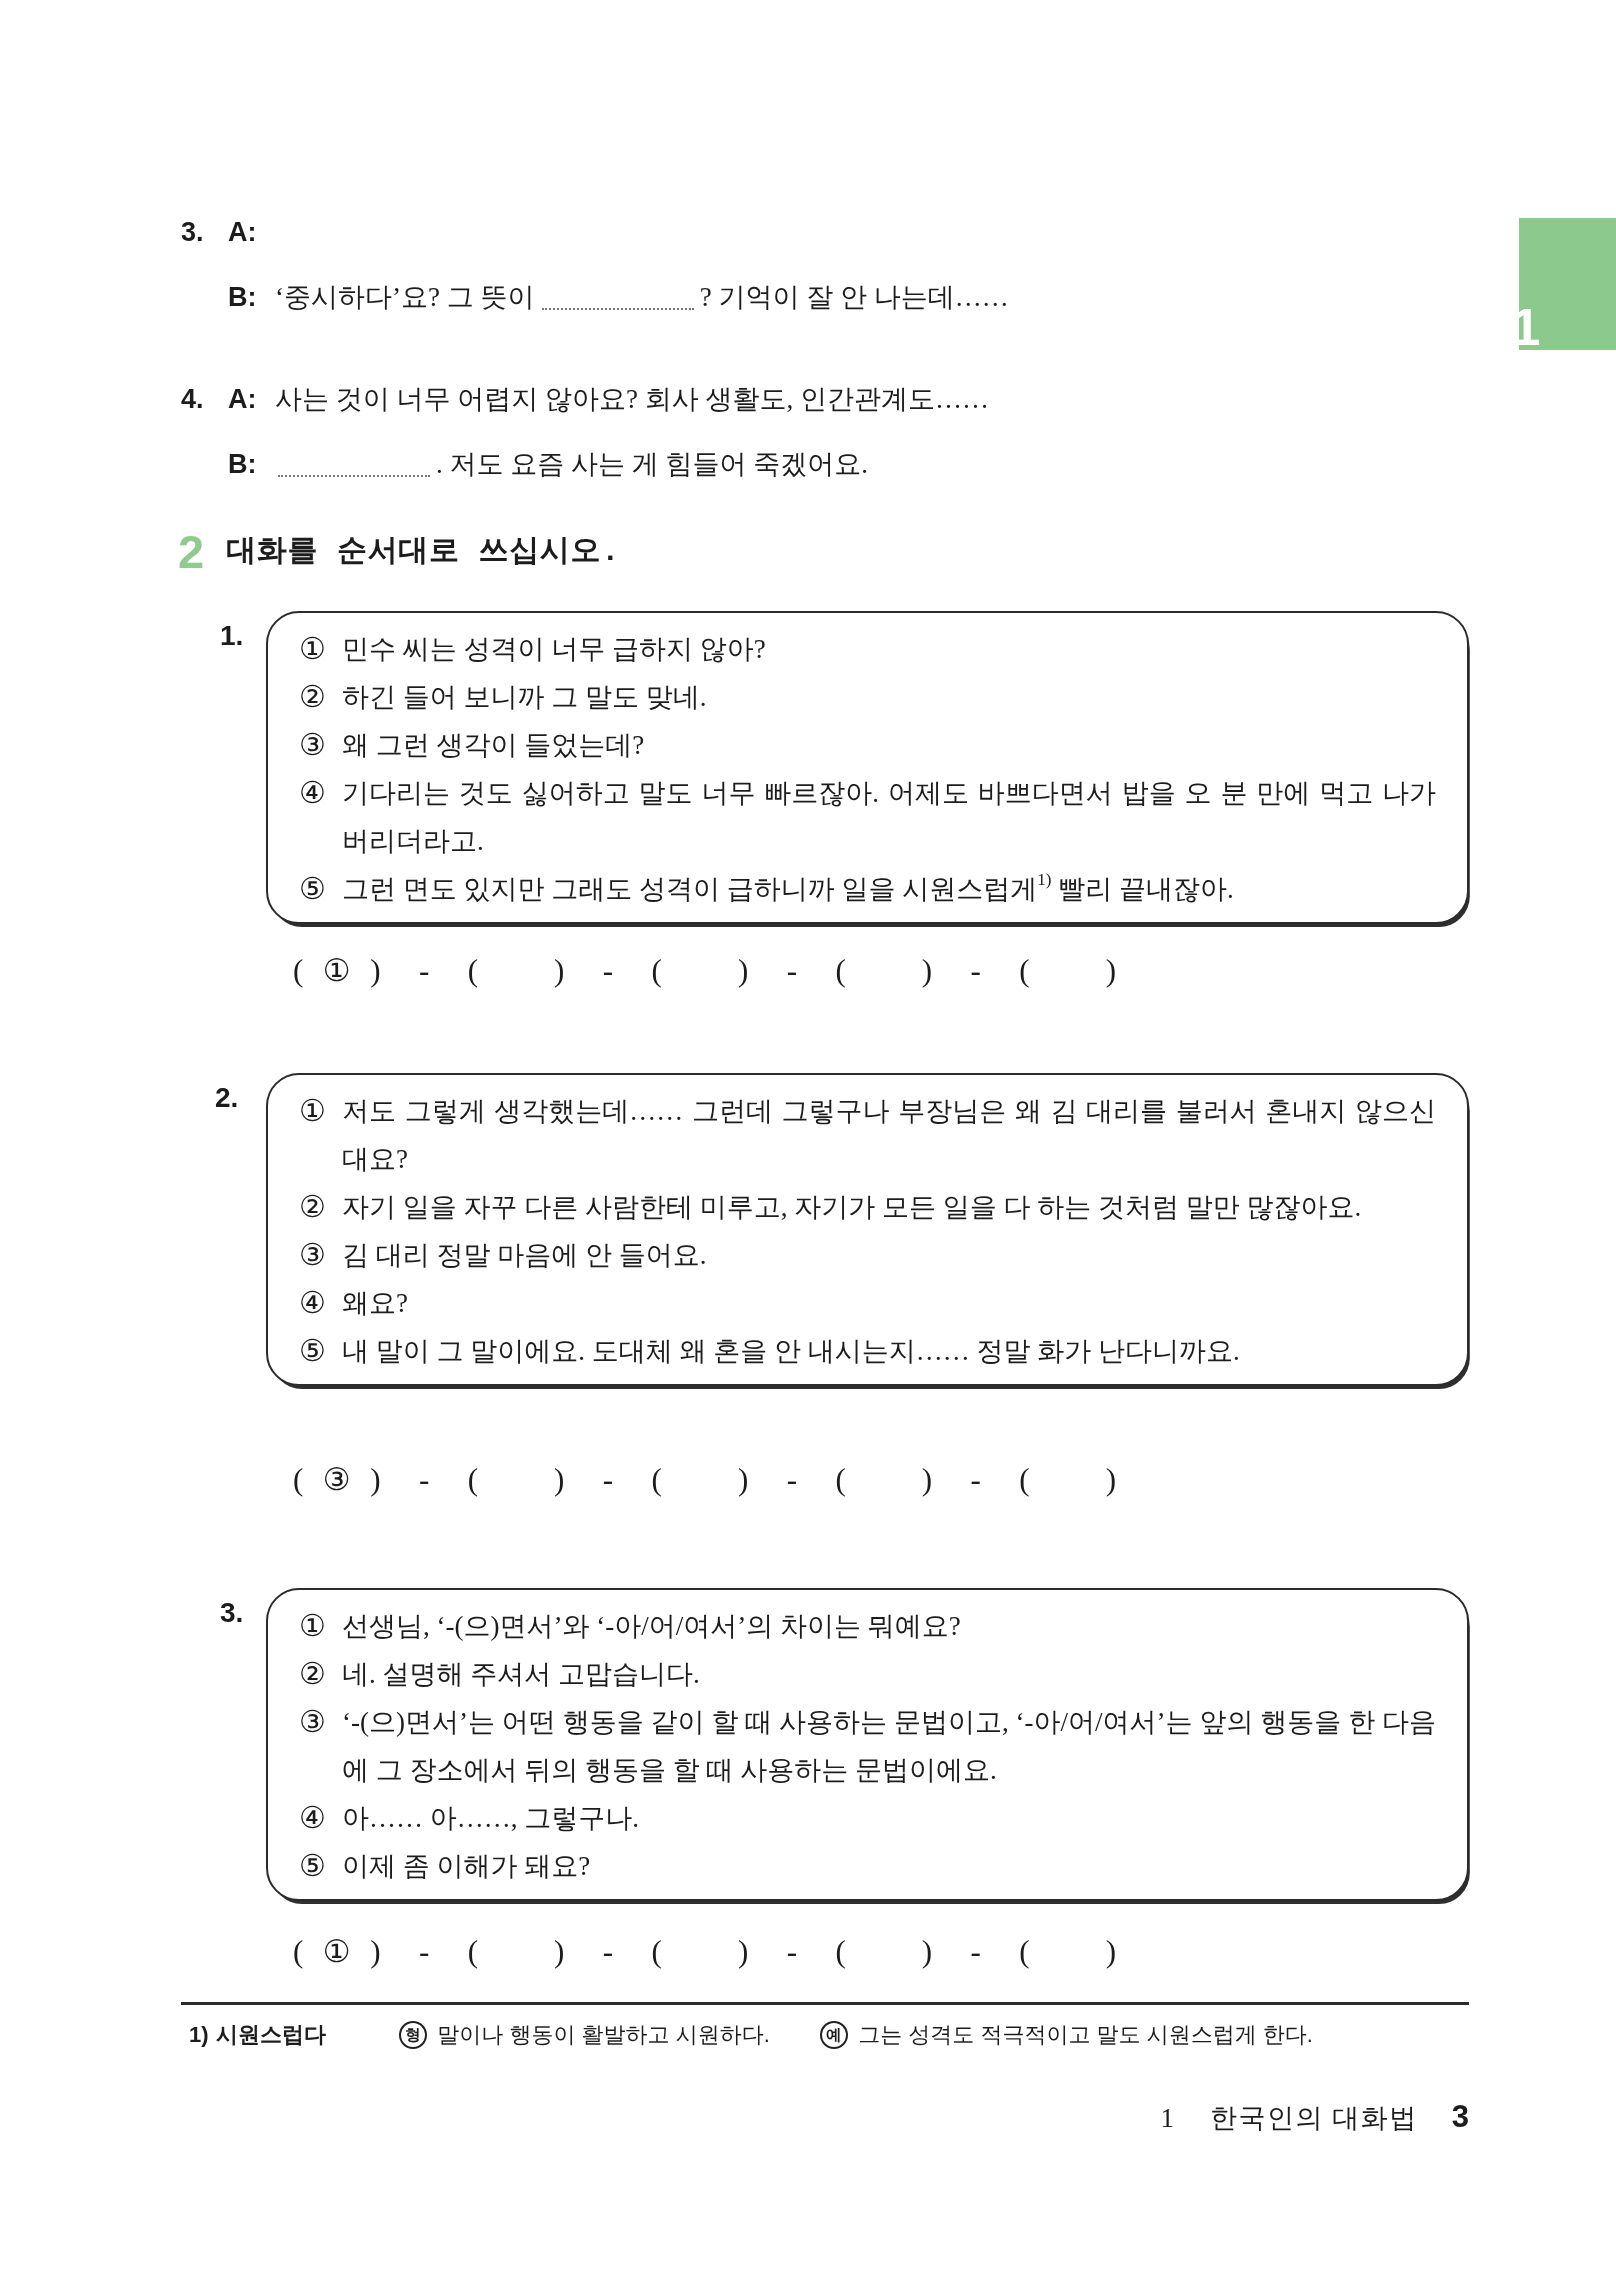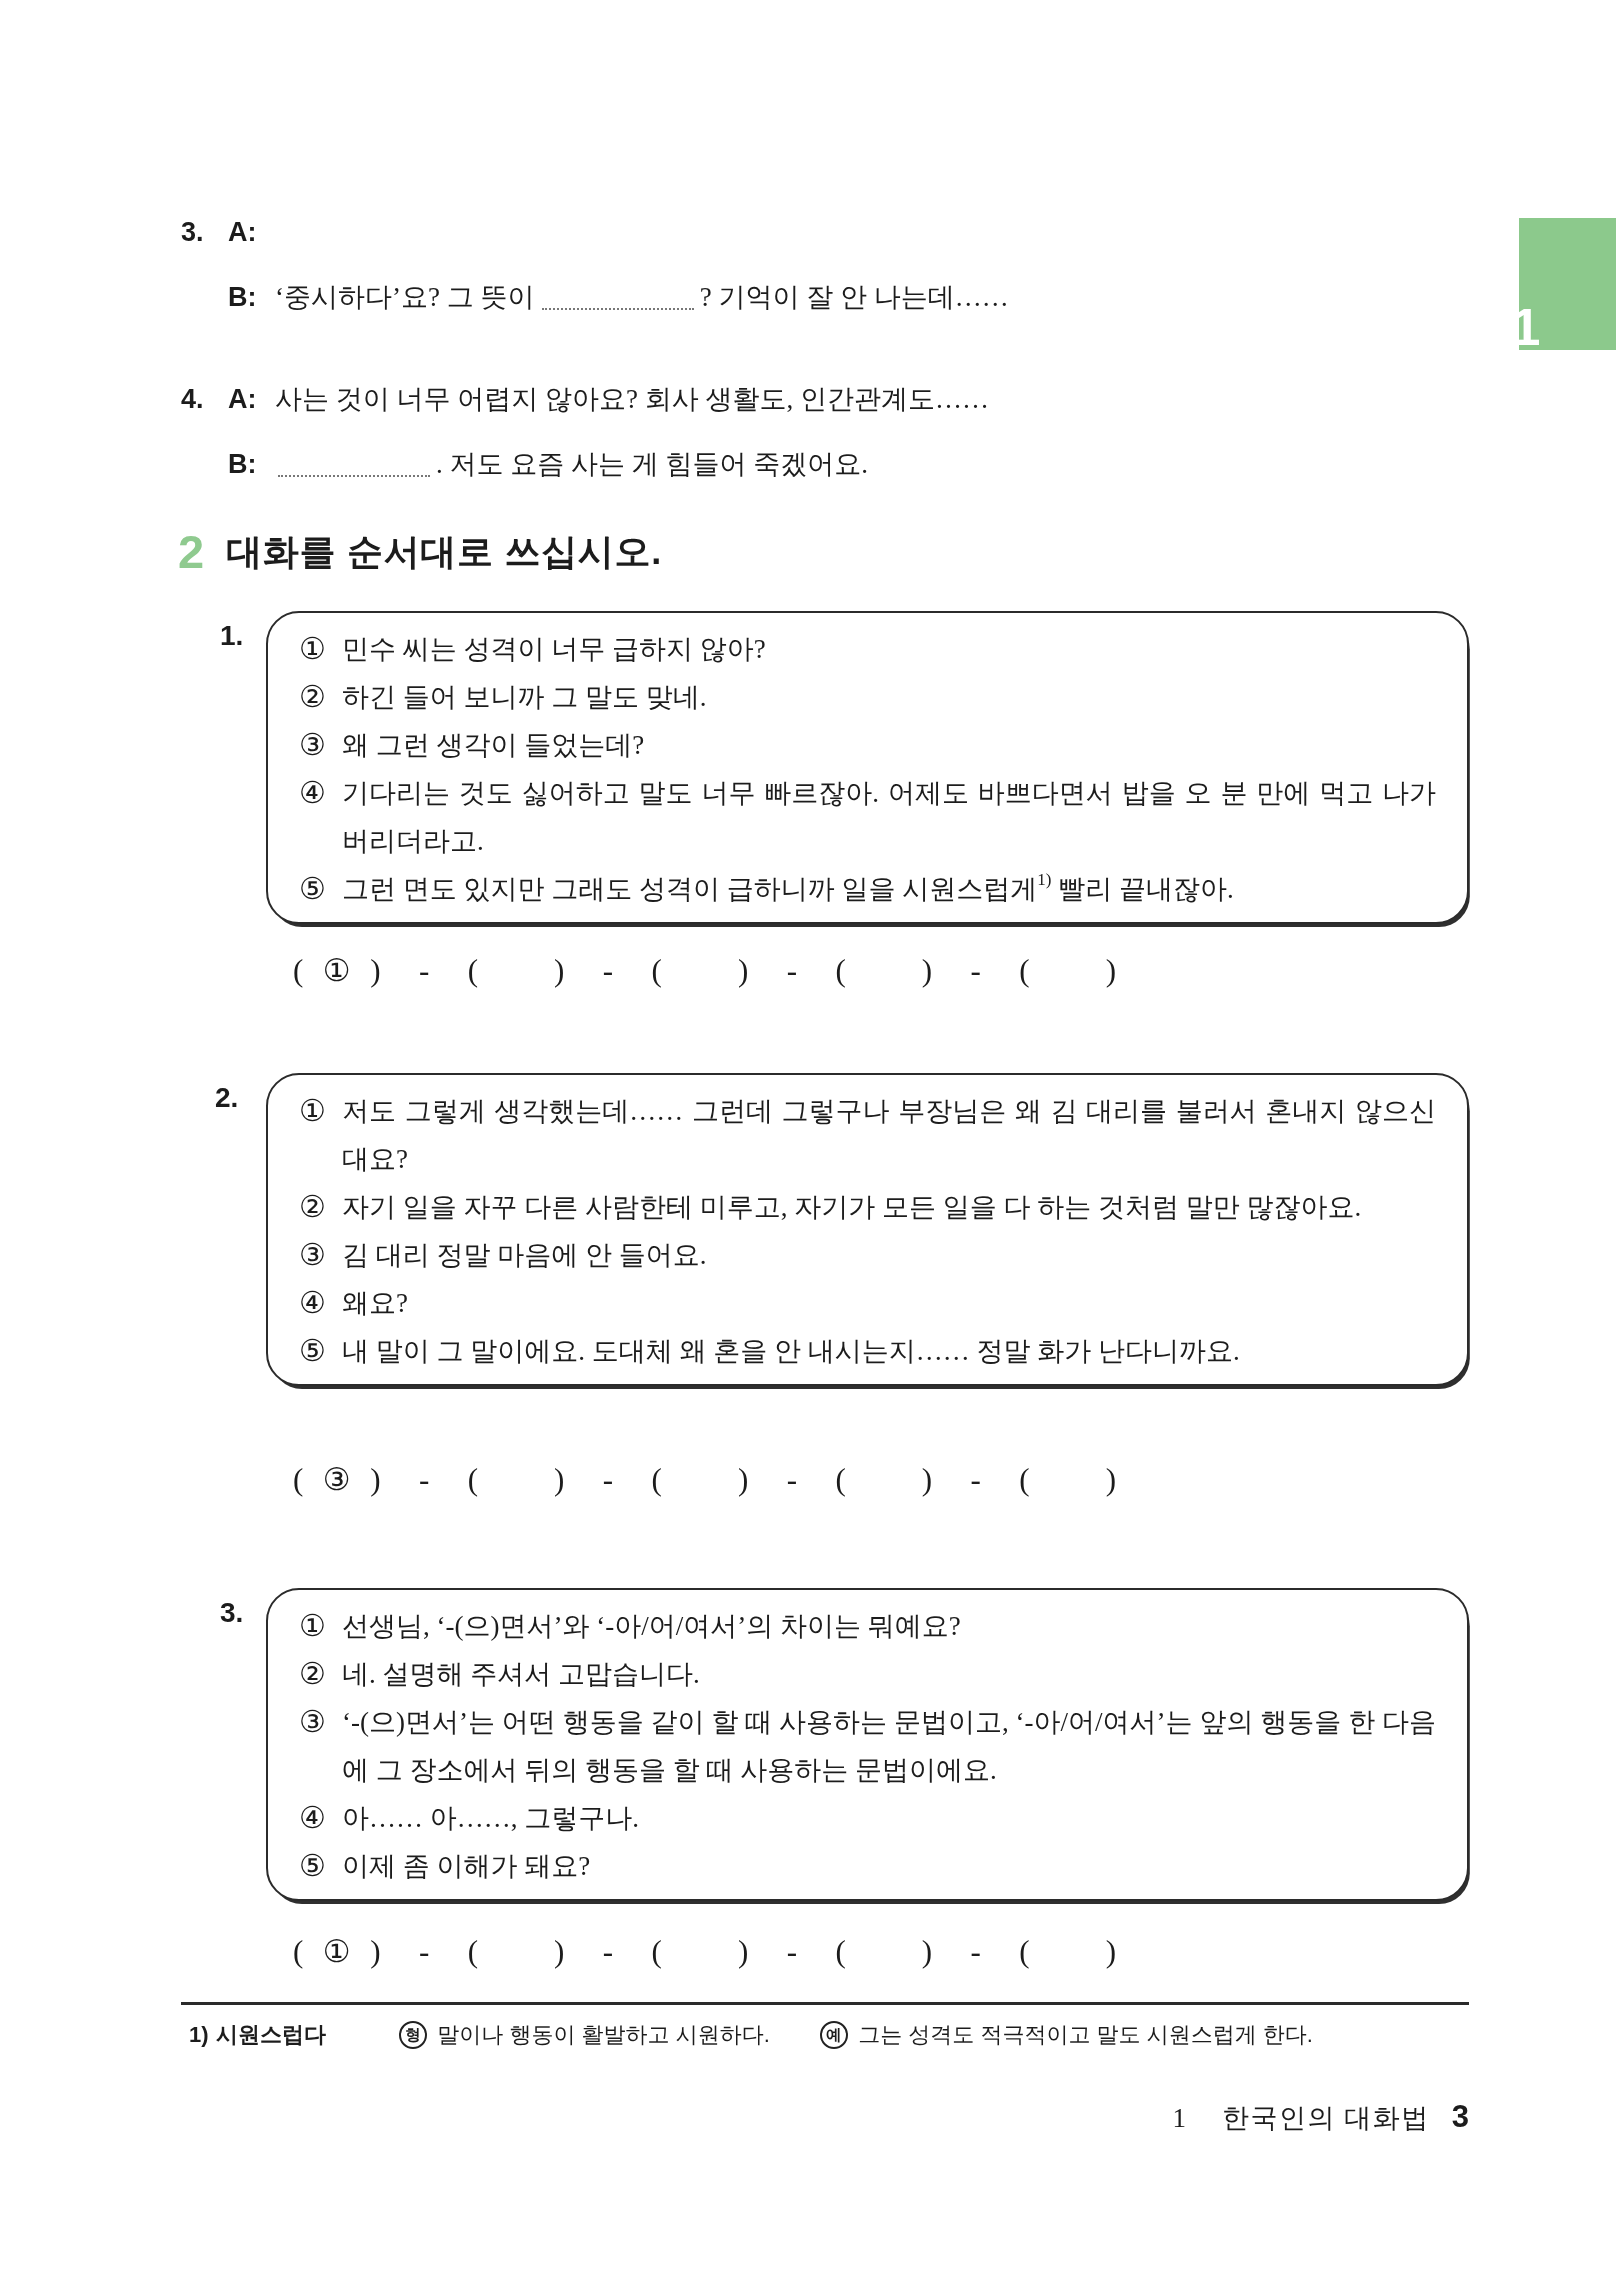--- a/index.html
+++ b/index.html
@@ -28,22 +28,22 @@
           width:47px; flex:none; }
   .qlabel { font-family:"Liberation Sans","DejaVu Sans",sans-serif; font-weight:bold;
             width:47px; flex:none; }
   .blank { display:inline-block; width:152px; height:22px;
            border-bottom:2.2px dotted #777; vertical-align:-4.4px; margin:0 6px 0 7.4px; }
 
   
   .section-head { position:absolute; left:178px; top:530px; display:flex; gap:22px; }
   .sec-num { color:#8fca8f; font-family:"Liberation Sans","DejaVu Sans",sans-serif;
              font-weight:bold; font-size:47px; line-height:44px; }
-  .sec-title { font-family:Liberation Sans, sans-serif; font-weight:bold;
-               font-size:36px; line-height:44px; letter-spacing:0.7px; }
+  .sec-title { font-family:Liberation Mono, monospace; font-weight:bold;
+               font-size:30px; line-height:44px; letter-spacing:0.7px; }
 
   
   .ex-label { position:absolute; font-family:"Liberation Sans","DejaVu Sans",sans-serif;
               font-weight:bold; font-size:28px; }
   .dlg-box {
     position:absolute; left:266px; width:1203px; box-sizing:border-box;
     border:2.2px solid #2b2b2b; border-radius:33px; background:#fff;
     box-shadow:3px 5.2px 0 -2.2px #2f2f2f;
     padding:12px 31px 9px 31px;
   }
@@ -66,21 +66,21 @@
   .fn-word { font-weight:bold; margin-right:73px; }
   .circ { display:inline-flex; align-items:center; justify-content:center; flex:none;
           width:28px; height:28px; border:2.2px solid #222; border-radius:50%;
           font-size:15.5px; font-weight:bold; margin-right:10.4px; box-sizing:border-box; }
   .fn-def { margin-right:50px; }
 
   
   .page-footer { position:absolute; top:2099px; right:148px; display:flex;
                  align-items:baseline; font-size:27px; }
   .ch-num { margin-right:36px; }
-  .ch-title { margin-right:22px; letter-spacing:1.5px;text-align:center; }
+  .ch-title { margin-right:34px; letter-spacing:1.5px;text-align:center; }
   .pg-num { font-family:"Liberation Sans","DejaVu Sans",sans-serif; font-weight:bold;
             font-size:31px; }
 </style>
 </head>
 <body>
 
 <div class="page">
 
   <div class="side-tab">
     <span class="tab-num">1</span>

